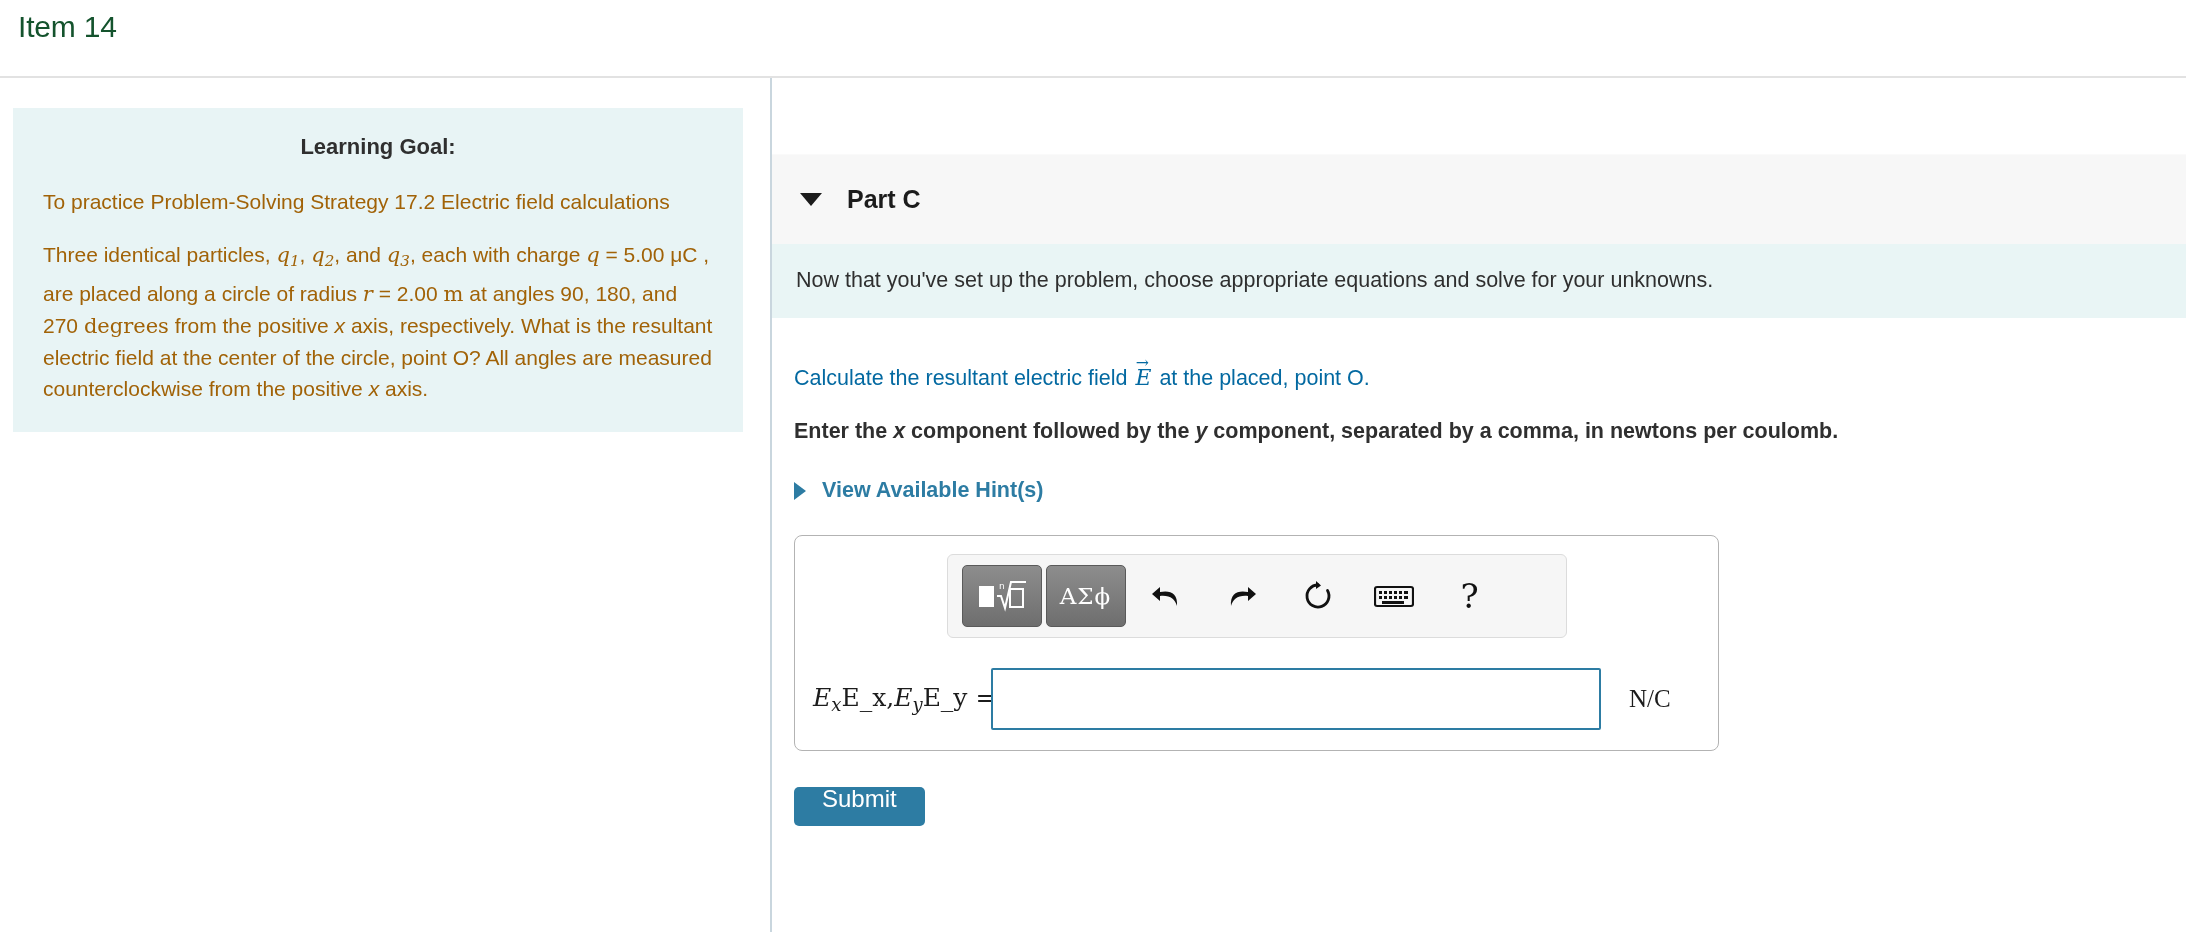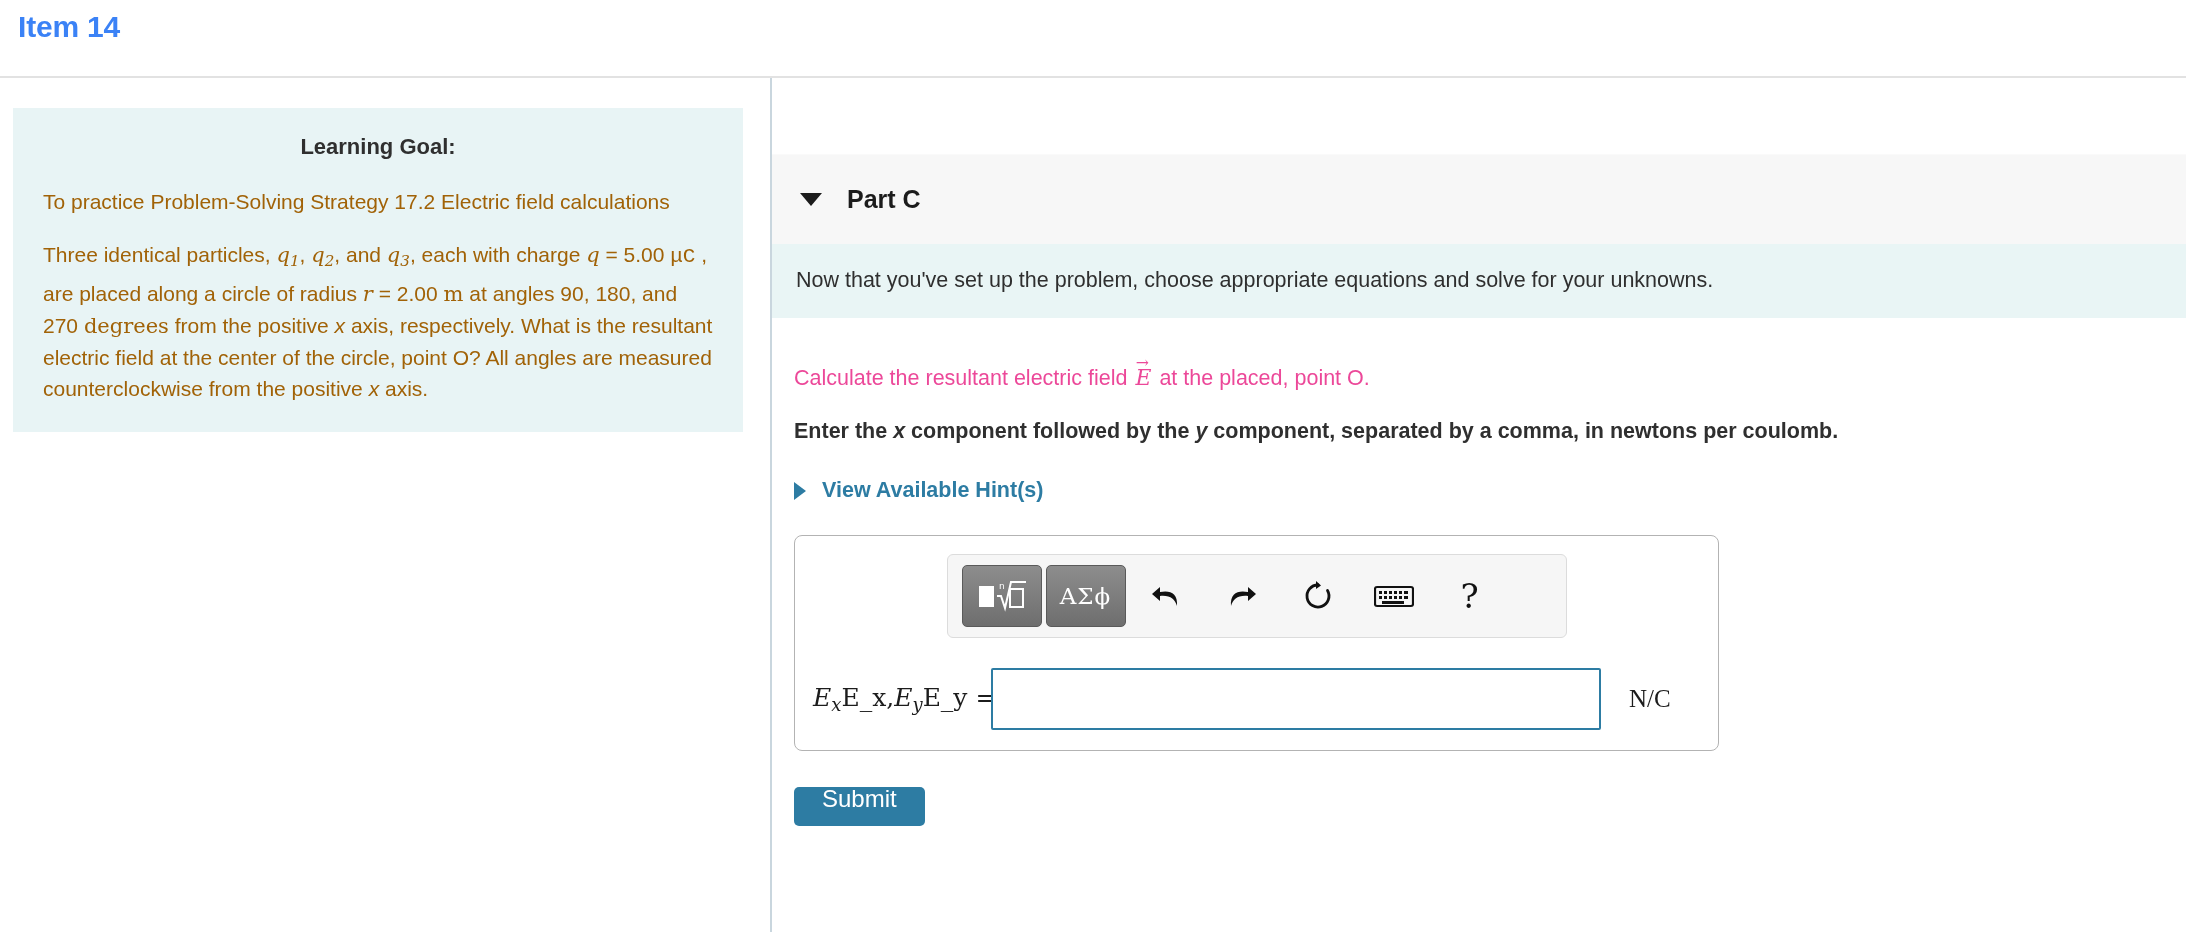--- a/index.html
+++ b/index.html
@@ -19,22 +19,22 @@
   
   #item-header {
     height: 78px;
     border-bottom: 2px solid #e2e2e2;
     display: flex;
     align-items: flex-start;
     padding: 10px 0 0 18px;
   }
   #item-title {
     font-size: 30px;
-    font-weight: bold;
-    color: #3b82f6;
+    font-weight: normal;
+    color: #14532d;
     letter-spacing: -0.2px;
     line-height: 1.1;
   }
 
   
   #body-split {
     display: flex;
     height: 854px;
     align-items: stretch;
   }
@@ -60,21 +60,21 @@
     text-align: center;
   }
   .lg-para {
     font-size: 21px;
     line-height: 31px;
     color: #a16207;
     margin: 0 0 22px 0;
   }
   .lg-para:last-child { margin-bottom: 0; }
   .mi { font-family: "DejaVu Serif", "Liberation Serif", serif; font-style: italic; }
-  .mu { font-family: Liberation Mono, monospace; font-style: normal; margin-top: 26px; }
+  .mu { font-family: Liberation Sans, sans-serif; font-style: normal; margin-top: 26px; }
   .mroman { font-family: "DejaVu Serif", "Liberation Serif", serif; font-style: normal; }
   .sub { font-size: 0.72em; vertical-align: -0.28em; font-style: italic;
          font-family: "DejaVu Serif", "Liberation Serif", serif; }
   .ital { font-style: italic; }
 
   
   #right-col {
     flex: 1 1 auto;
     padding: 0;
     position: relative;
@@ -135,21 +135,21 @@
     font-size: 25px;
     font-weight: bold;
     color: #1c1c1c;
     margin-left: 19px;
   }
 
   #part-c-body { padding: 0 0 0 22px; }
 
   #question-line {
     font-size: 21.5px;
-    color: #ec4899;
+    color: #0369a1;
     margin: 44px 0 0 0;
     line-height: 32px;
   }
   .vecE {
     font-family: "DejaVu Serif", "Liberation Serif", serif;
     font-style: italic;
     position: relative;
     padding: 0 2px;
     font-size: 1.02em;
   }

